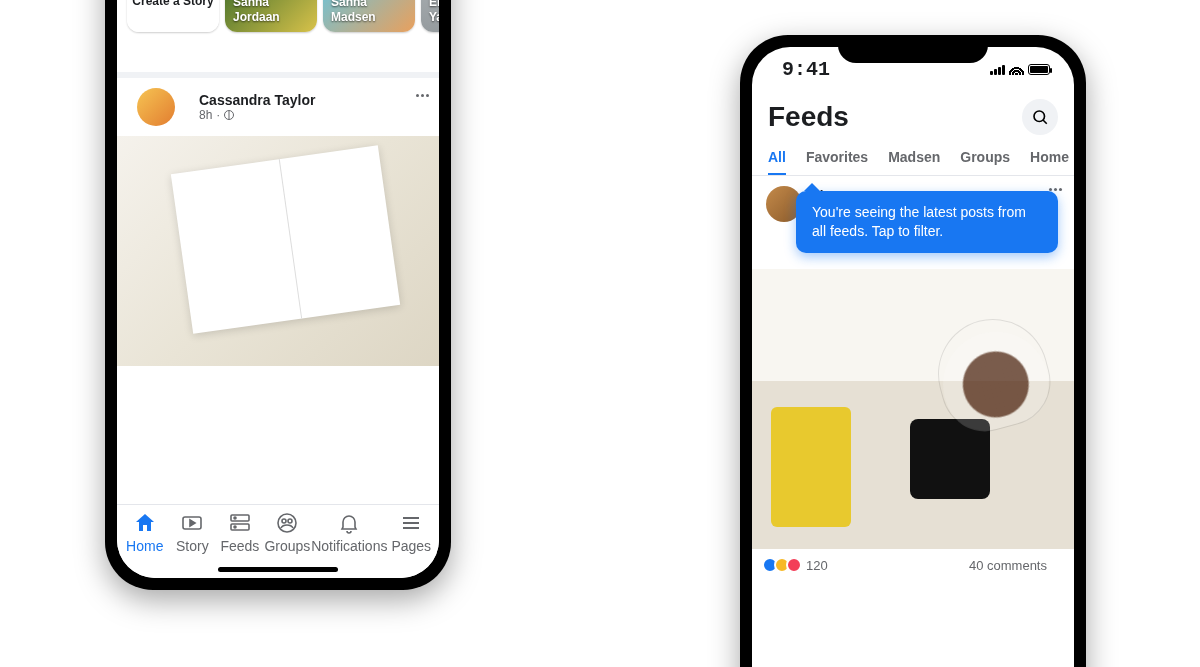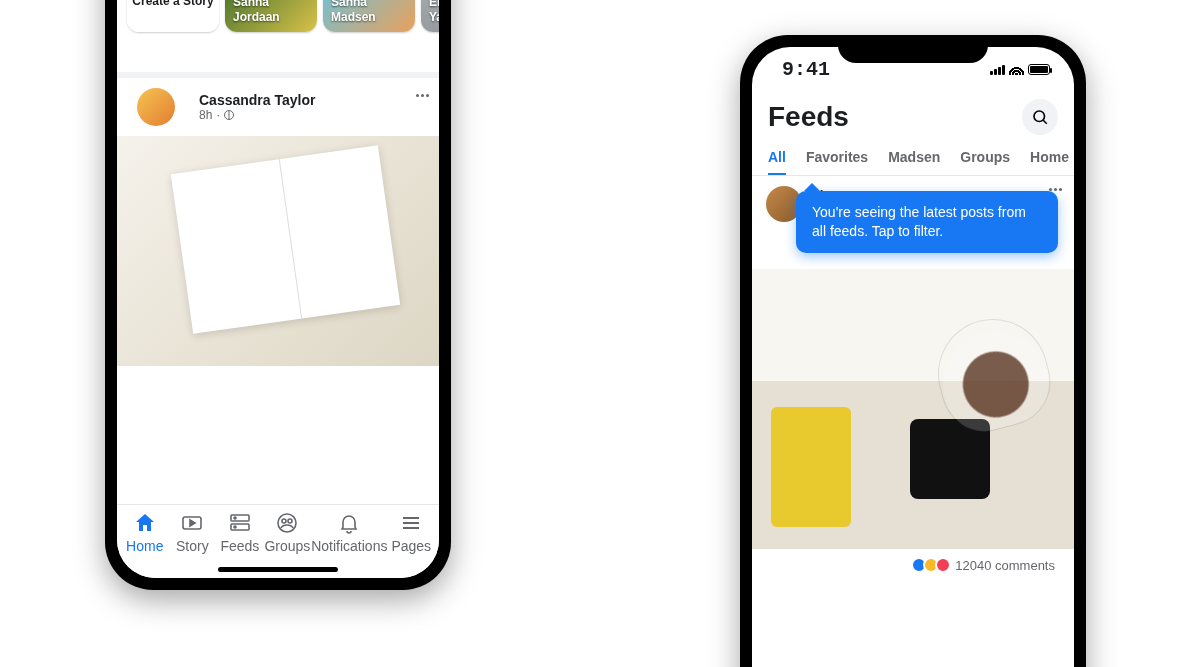--- a/index.html
+++ b/index.html
@@ -373,21 +373,21 @@
       <span>You're seeing the latest posts from all feeds. Tap to filter.</span>
     </div>
     <style>.phone.right .tooltip.up-arrow::after{ left:8px; }</style>
 
     <div class="post2-image" style="position:absolute;left:0;right:0;top:222px;">
       <div class="bag"></div>
       <div class="mug"></div>
       <div class="carafe"></div>
     </div>
 
-    <div class="post2-foot" style="position:absolute;left:0;right:5px;top:502px;justify-content:flex-end;">
+    <div class="post2-foot" style="position:absolute;left:0;right:13px;top:502px;">
       <div class="reactions">
         <span class="react-stack">
           <span class="r-like"></span>
           <span class="r-wow"></span>
           <span class="r-love"></span>
         </span>
         <span>120</span>
       </div>
       <div>40 comments</div>
     </div>

